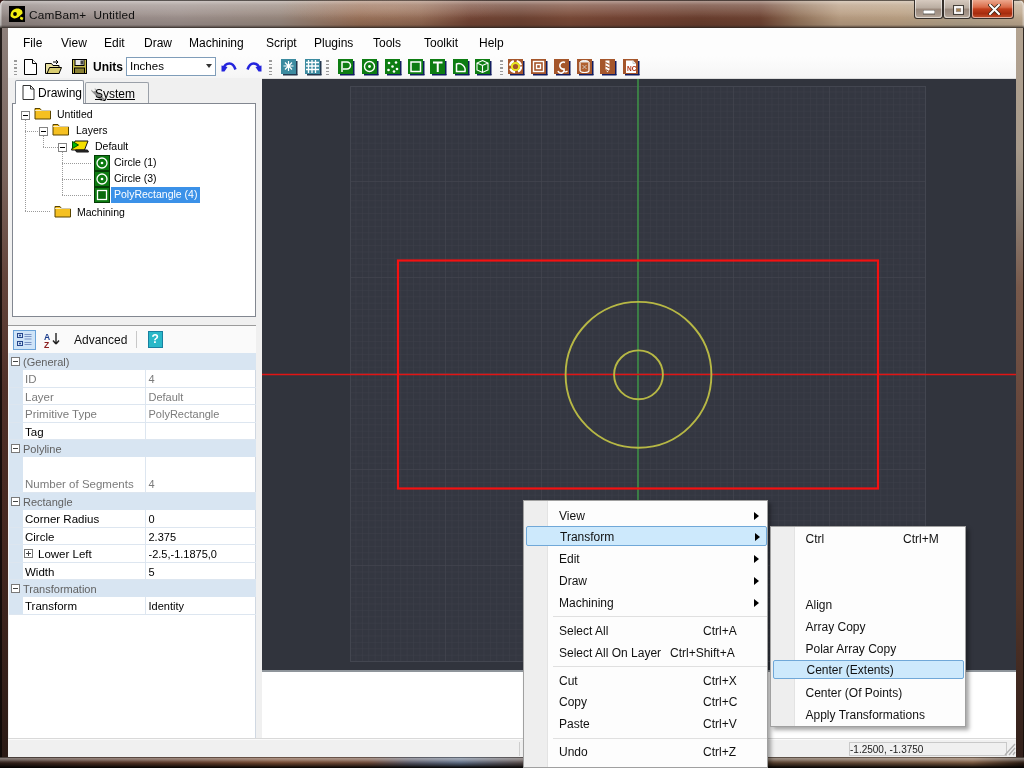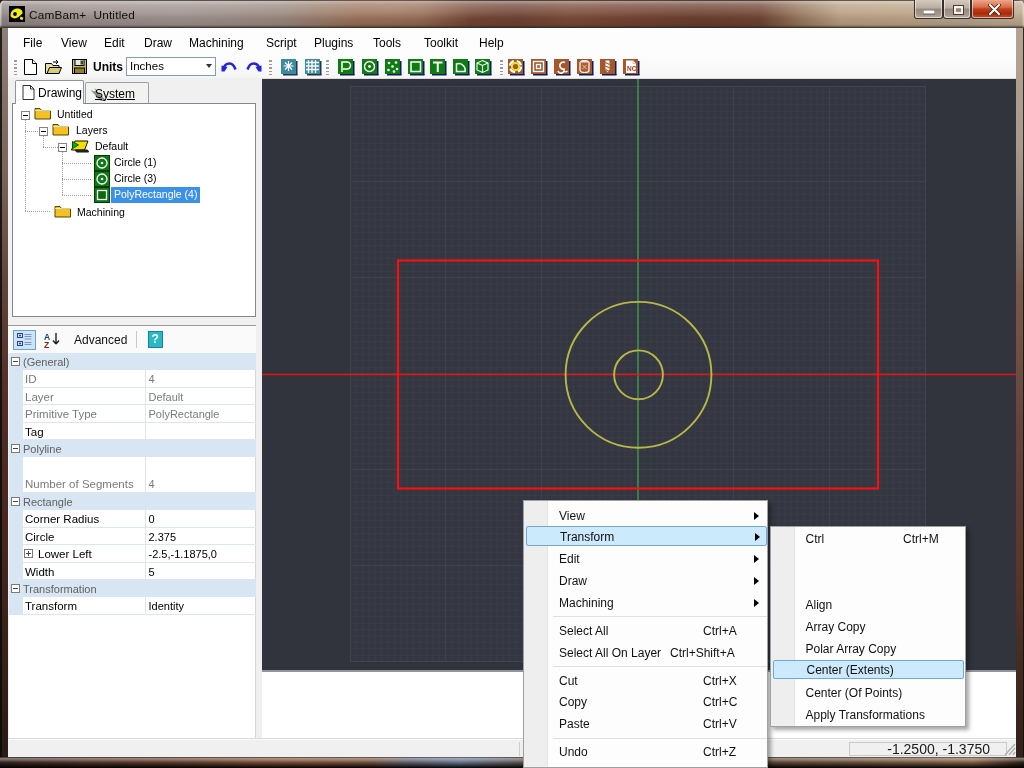--- a/index.html
+++ b/index.html
@@ -53,21 +53,21 @@
 #leftpanel { left:8px; top:78px; width:254px; height:660px; background:#f0f0f0; }
 #treebox { left:12px; top:103px; width:244px; height:214px; background:#fff; border:1px solid #828790; }
 #propgrid { left:9px; top:353px; width:247px; height:385px; background:#fff; }
 
 
 #canvas { left:261px; top:78px; width:755px; height:592px; background:#31343d; border-left:1px solid #3a3d46; }
 #under-canvas { left:261px; top:670px; width:755px; height:68px; background:#ffffff; border-top:2px solid #8f959b; }
 
 
 #statusbar { left:8px; top:738px; width:1008px; height:19.5px; background:#f0f0f0; border-top:1px solid #d9d9d9; box-shadow:inset 0 1px 0 #fbfbfb; }
-#coordpanel { left:841px; top:3px; width:158px; height:14px; border:1px solid #c9c9c9; font-size:14px; color:#1a1a1a; text-align:right; padding-right:16px; line-height:13px; }
+#coordpanel { left:841px; top:3px; width:158px; height:14px; border:1px solid #c9c9c9; font-size:10px; color:#1a1a1a; text-align:left; padding-right:23px; line-height:13px; }
 
 
 .menu { background:#fdfdfd; border:1px solid #a0a0a0; box-shadow:3px 3px 4px rgba(0,0,0,0.35); }
 .menu .gutter { position:absolute; left:0; top:0; width:24px; height:100%; background:#eeeeee; border-right:1px solid #e3e3e3; }
 #ctxmenu { left:523px; top:500px; width:245px; height:268px; }
 #submenu { left:770px; top:525.5px; width:195.5px; height:201px; }
 .mi { position:absolute; left:0; width:100%; height:22px; font-size:12px; color:#111; }
 .mi .lbl { position:absolute; top:4px; }
 .mi .sc { position:absolute; top:4px; }
 .mi .arrow { position:absolute; width:0; height:0; border-left:5px solid #000; border-top:4px solid transparent; border-bottom:4px solid transparent; }

